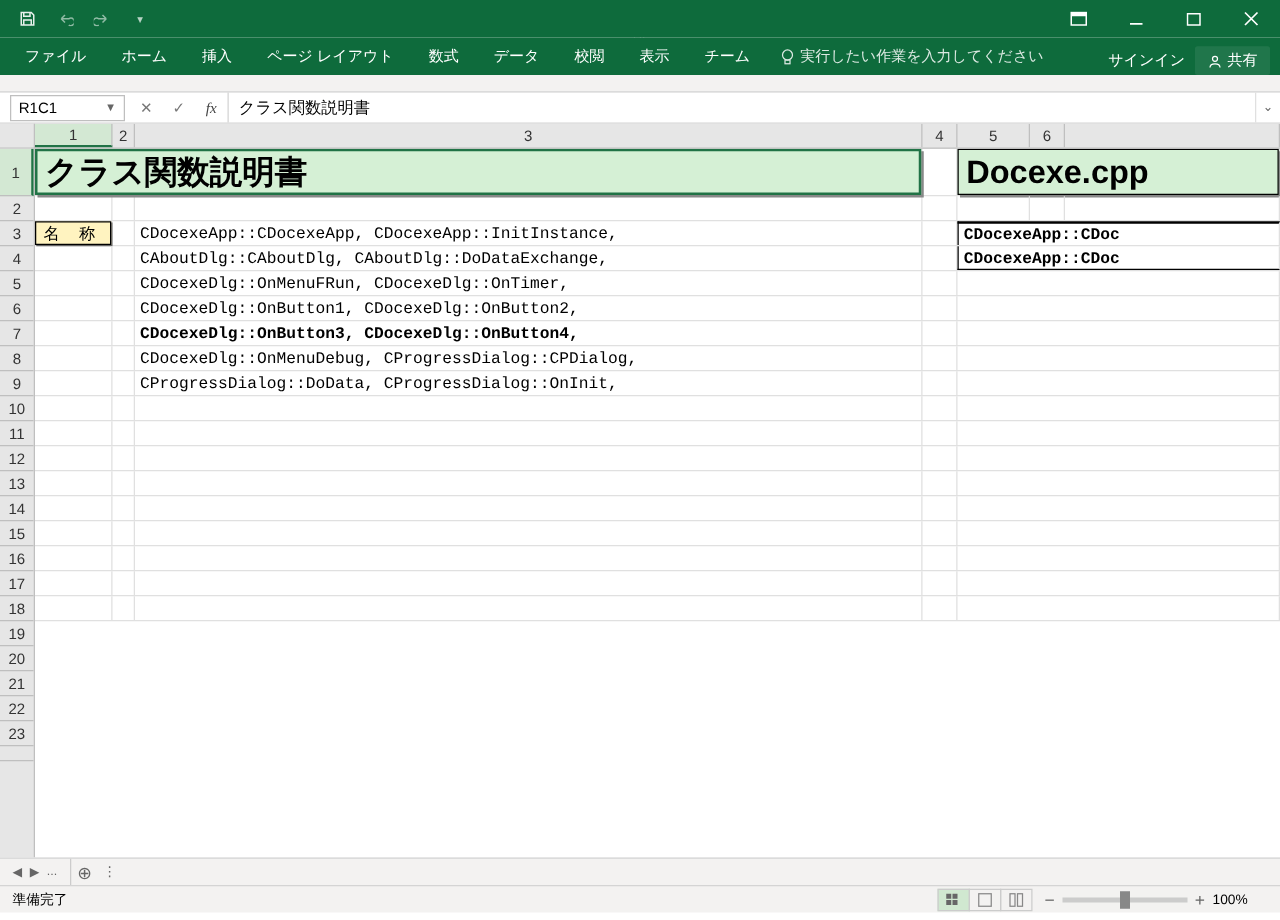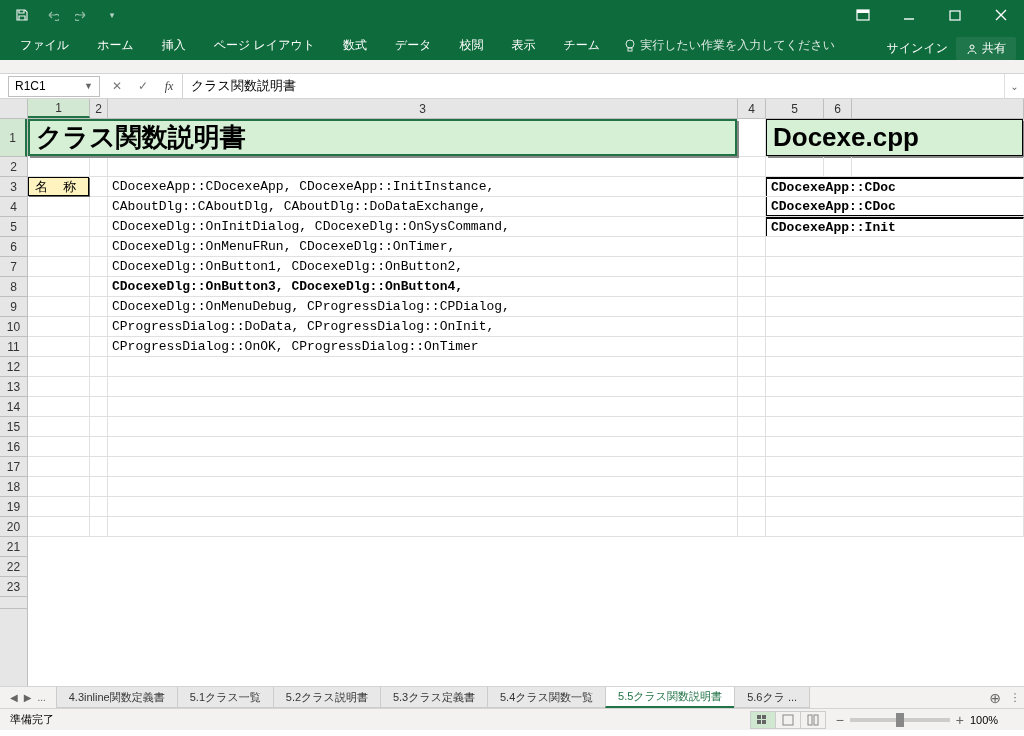--- a/index.html
+++ b/index.html
@@ -231,27 +231,20 @@
       <div class="row" style="height: 20px;">
         <div class="cell" style="width: 62px; height: 100%;"></div>
         <div class="cell" style="width: 18px; height: 100%;"></div>
         <div class="cell mono" style="width: 630px; height: 100%;">CAboutDlg::CAboutDlg, CAboutDlg::DoDataExchange,</div>
         <div class="cell" style="width: 28px; height: 100%;"></div>
         <div class="cell mono" style="width: 258px; height: 100%; font-weight: bold; overflow: hidden; border-left: 1px solid rgb(0, 0, 0); border-bottom: 1px solid rgb(0, 0, 0);">CDocexeApp::CDoc</div>
       </div>
       <div class="row" style="height: 20px;">
         <div class="cell" style="width: 62px; height: 100%;"></div>
         <div class="cell" style="width: 18px; height: 100%;"></div>
-        <div class="cell mono" style="width: 630px; height: 100%;">CDocexeDlg::OnInitDialog, CDocexeDlg::OnSysCommand,</div>
-        <div class="cell" style="width: 28px; height: 100%;"></div>
-        <div class="cell mono thick-top" style="width: 258px; height: 100%; font-weight: bold; overflow: hidden; border-left: 1px solid rgb(0, 0, 0);">CDocexeApp::Init</div>
-      </div>
-      <div class="row" style="height: 20px;">
-        <div class="cell" style="width: 62px; height: 100%;"></div>
-        <div class="cell" style="width: 18px; height: 100%;"></div>
         <div class="cell mono" style="width: 630px; height: 100%;">CDocexeDlg::OnMenuFRun, CDocexeDlg::OnTimer,</div>
         <div class="cell" style="width: 28px; height: 100%;"></div>
         <div class="cell mono" style="width: 258px; height: 100%;"></div>
       </div>
       <div class="row" style="height: 20px;">
         <div class="cell" style="width: 62px; height: 100%;"></div>
         <div class="cell" style="width: 18px; height: 100%;"></div>
         <div class="cell mono" style="width: 630px; height: 100%;">CDocexeDlg::OnButton1, CDocexeDlg::OnButton2,</div>
         <div class="cell" style="width: 28px; height: 100%;"></div>
         <div class="cell mono" style="width: 258px; height: 100%;"></div>
@@ -267,27 +260,20 @@
         <div class="cell" style="width: 62px; height: 100%;"></div>
         <div class="cell" style="width: 18px; height: 100%;"></div>
         <div class="cell mono" style="width: 630px; height: 100%;">CDocexeDlg::OnMenuDebug, CProgressDialog::CPDialog,</div>
         <div class="cell" style="width: 28px; height: 100%;"></div>
         <div class="cell mono" style="width: 258px; height: 100%;"></div>
       </div>
       <div class="row" style="height: 20px;">
         <div class="cell" style="width: 62px; height: 100%;"></div>
         <div class="cell" style="width: 18px; height: 100%;"></div>
         <div class="cell mono" style="width: 630px; height: 100%;">CProgressDialog::DoData, CProgressDialog::OnInit,</div>
-        <div class="cell" style="width: 28px; height: 100%;"></div>
-        <div class="cell mono" style="width: 258px; height: 100%;"></div>
-      </div>
-      <div class="row" style="height: 20px;">
-        <div class="cell" style="width: 62px; height: 100%;"></div>
-        <div class="cell" style="width: 18px; height: 100%;"></div>
-        <div class="cell mono" style="width: 630px; height: 100%;">CProgressDialog::OnOK, CProgressDialog::OnTimer</div>
         <div class="cell" style="width: 28px; height: 100%;"></div>
         <div class="cell mono" style="width: 258px; height: 100%;"></div>
       </div>
       <div class="row" style="height: 20px;">
         <div class="cell" style="width: 62px; height: 100%;"></div>
         <div class="cell" style="width: 18px; height: 100%;"></div>
         <div class="cell mono" style="width: 630px; height: 100%;"></div>
         <div class="cell" style="width: 28px; height: 100%;"></div>
         <div class="cell mono" style="width: 258px; height: 100%;"></div>
       </div>
@@ -349,29 +335,20 @@
       </div>
     </div>
 </div>
 
 <div class="sheet-tabs">
   <div class="nav">
     <span>◀</span>
     <span>▶</span>
     <span>...</span>
   </div>
-  <div class="tabs" id="stabs">
-      <div class="st">4.3inline関数定義書</div>
-      <div class="st">5.1クラス一覧</div>
-      <div class="st">5.2クラス説明書</div>
-      <div class="st">5.3クラス定義書</div>
-      <div class="st">5.4クラス関数一覧</div>
-      <div class="st active">5.5クラス関数説明書</div>
-      <div class="st">5.6クラ ...</div>
-    </div>
   <div class="addbtn">⊕</div>
   <div class="scroll-h">⋮</div>
 </div>
 
 <div class="statusbar">
   <div>準備完了</div>
   <div style="display:flex;align-items:center;gap:10px;">
     <div class="views">
       <div class="vb active">
         <svg width="14" height="12">

